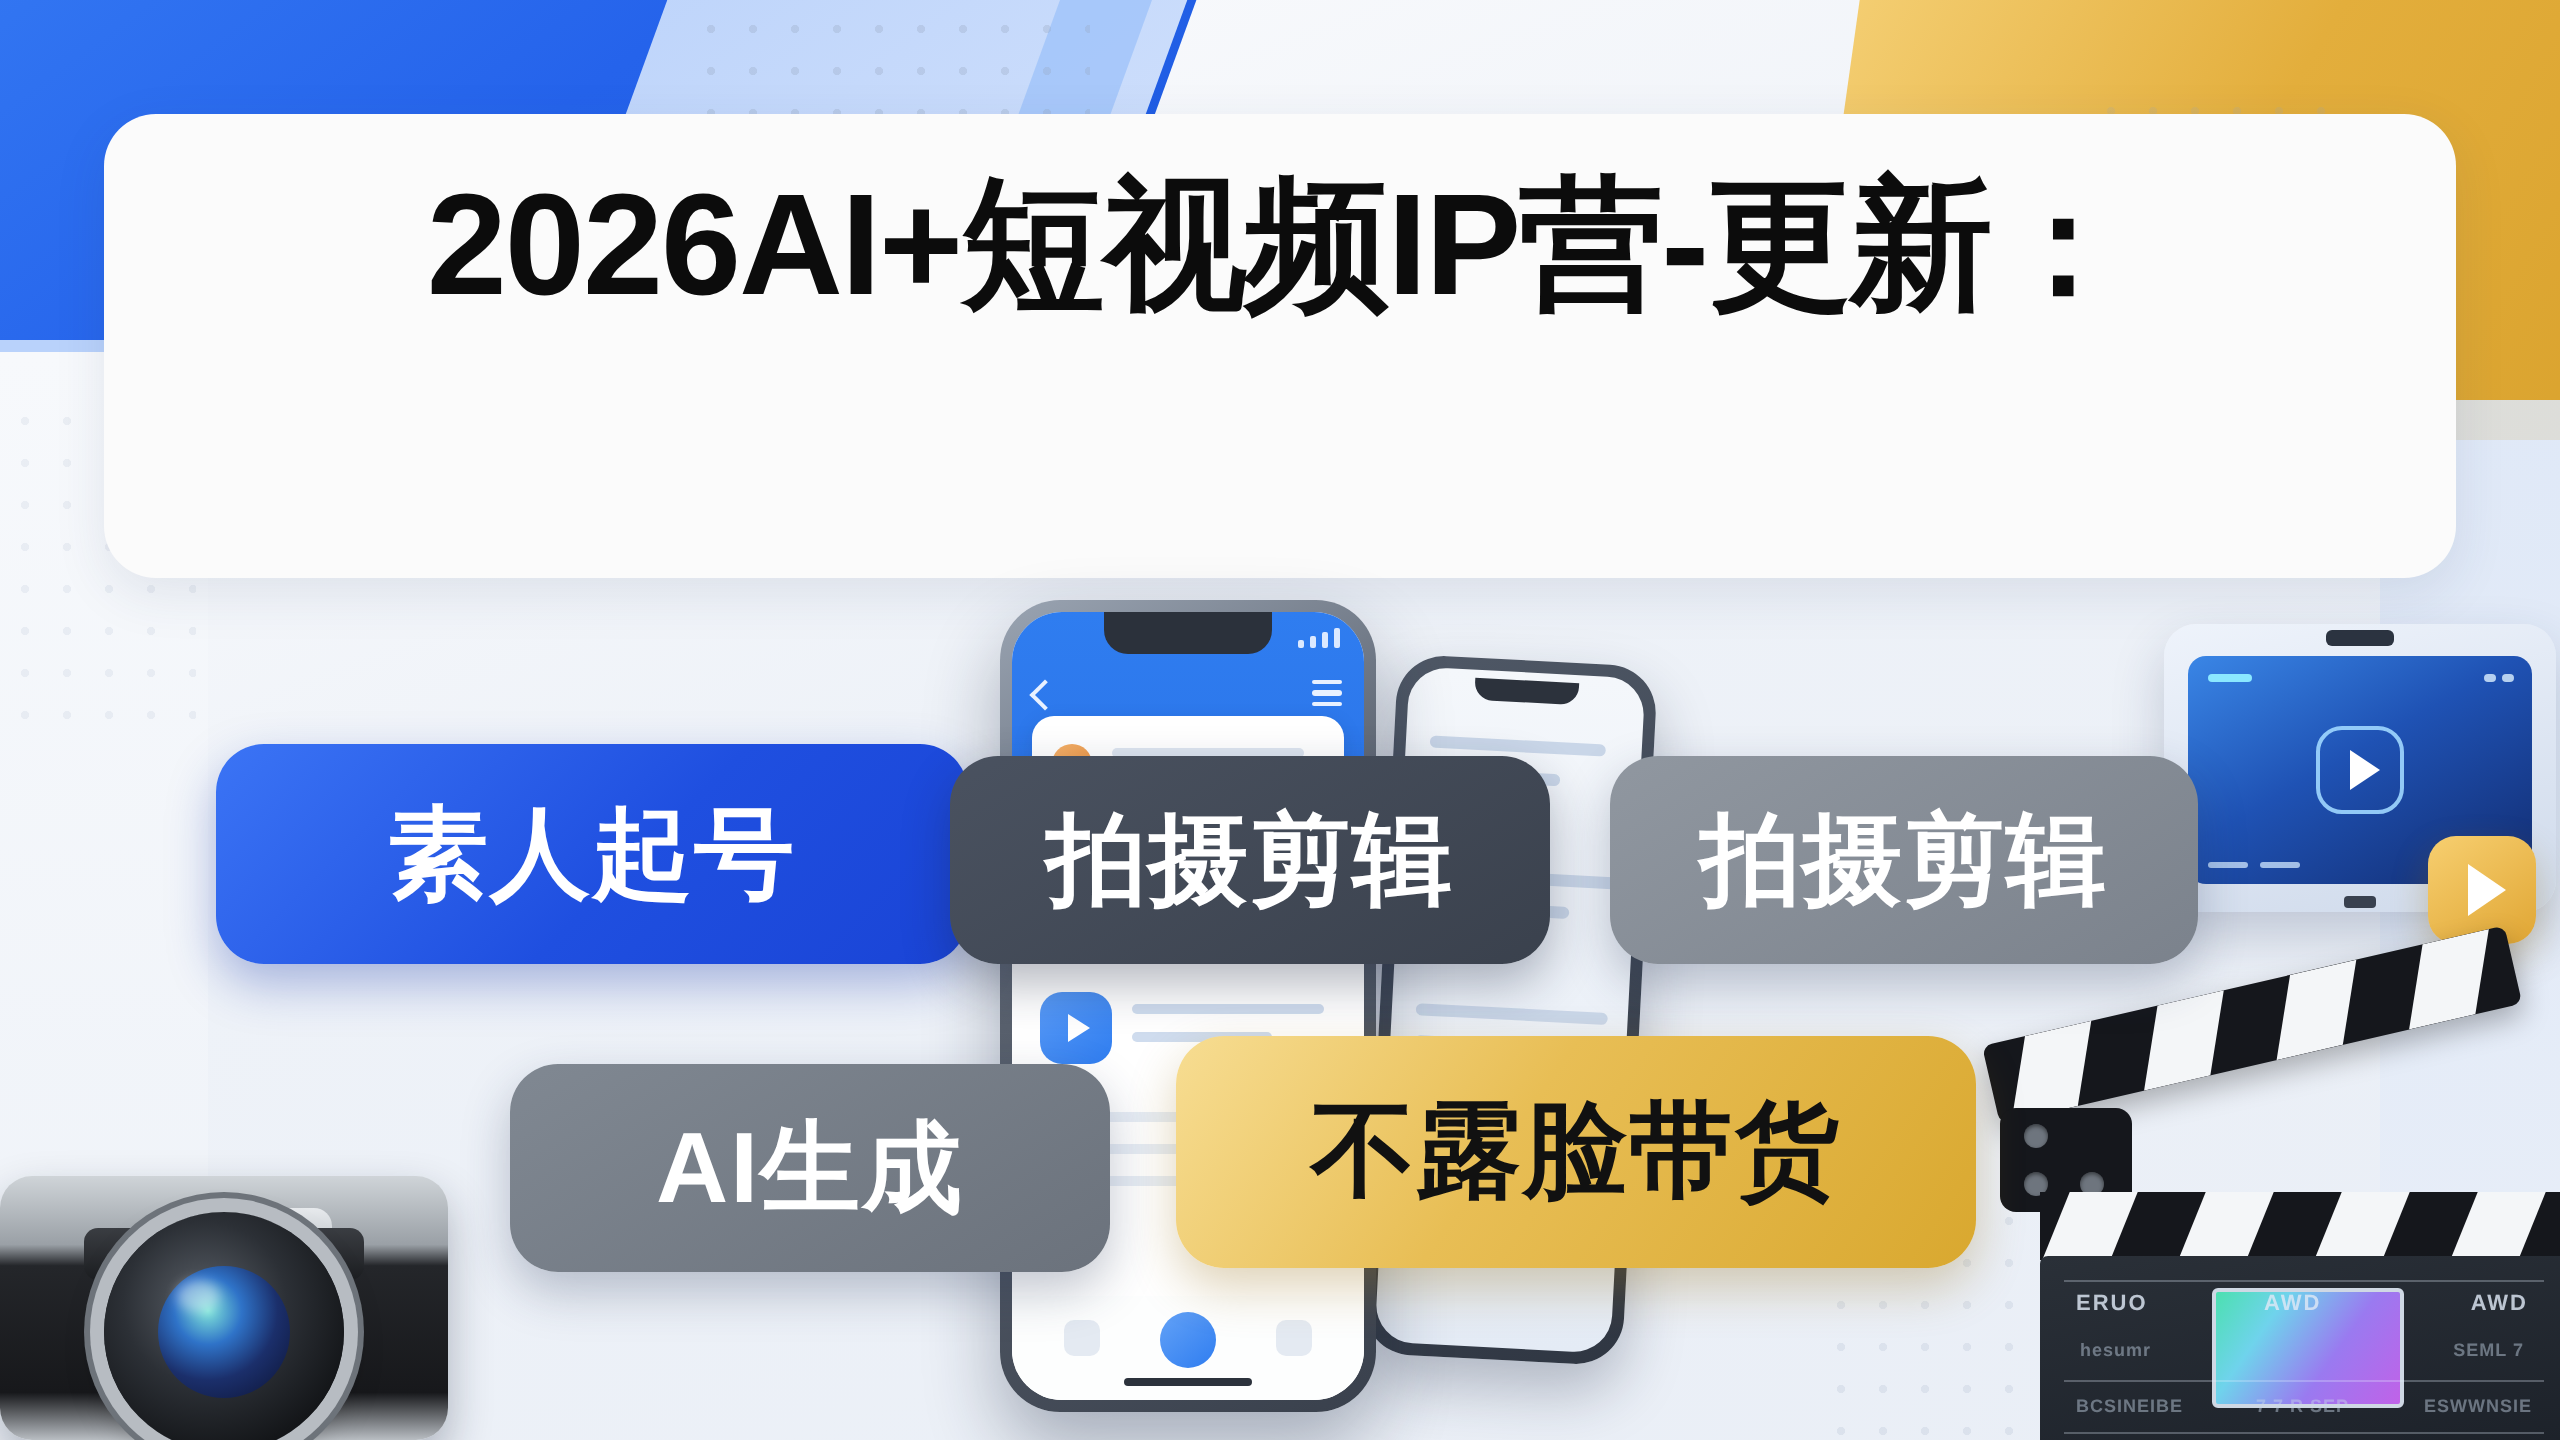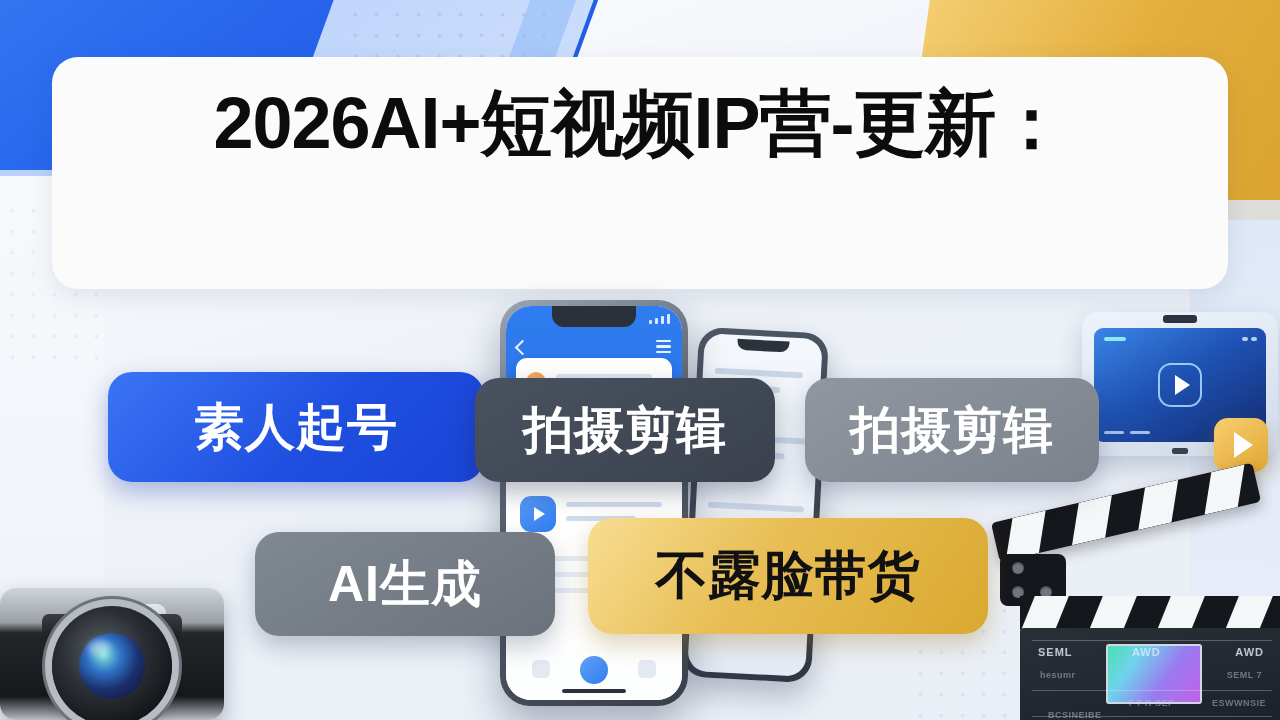--- a/index.html
+++ b/index.html
@@ -397,27 +397,27 @@
     </div>
     <div class="clap-bot-bar">
       <div class="stripe" style="left:8px;"></div>
       <div class="stripe" style="left:76px;"></div>
       <div class="stripe" style="left:144px;"></div>
       <div class="stripe" style="left:212px;"></div>
     </div>
     <div class="clap-board">
       <div class="cb-row" style="top:12px;"></div>
       <div class="cb-preview"></div>
-      <div class="cb-txt" style="left:18px;top:18px;">SEML</div>
+      <div class="cb-txt" style="left:18px;top:18px;">ERUO</div>
       <div class="cb-txt" style="left:112px;top:18px;">AWD</div>
       <div class="cb-txt" style="right:20px;top:18px;">AWD</div>
       <div class="cb-txt dim" style="left:20px;top:42px;">hesumr</div>
       <div class="cb-txt dim" style="right:22px;top:42px;">SEML 7</div>
       <div class="cb-row" style="top:62px;"></div>
-      <div class="cb-txt dim" style="left:28px;top:70px;margin-top:12px;">BCSINEIBE</div>
+      <div class="cb-txt dim" style="left:18px;top:70px;">BCSINEIBE</div>
       <div class="cb-txt dim" style="left:108px;top:70px;">7 7 R  SEP</div>
       <div class="cb-txt dim" style="right:18px;top:70px;">ESWWNSIE</div>
       <div class="cb-row" style="top:88px;"></div>
 
     </div>
   </div>
 
 
   <div class="pill pill-blue">素人起号</div>
   <div class="pill pill-slate">拍摄剪辑</div>

